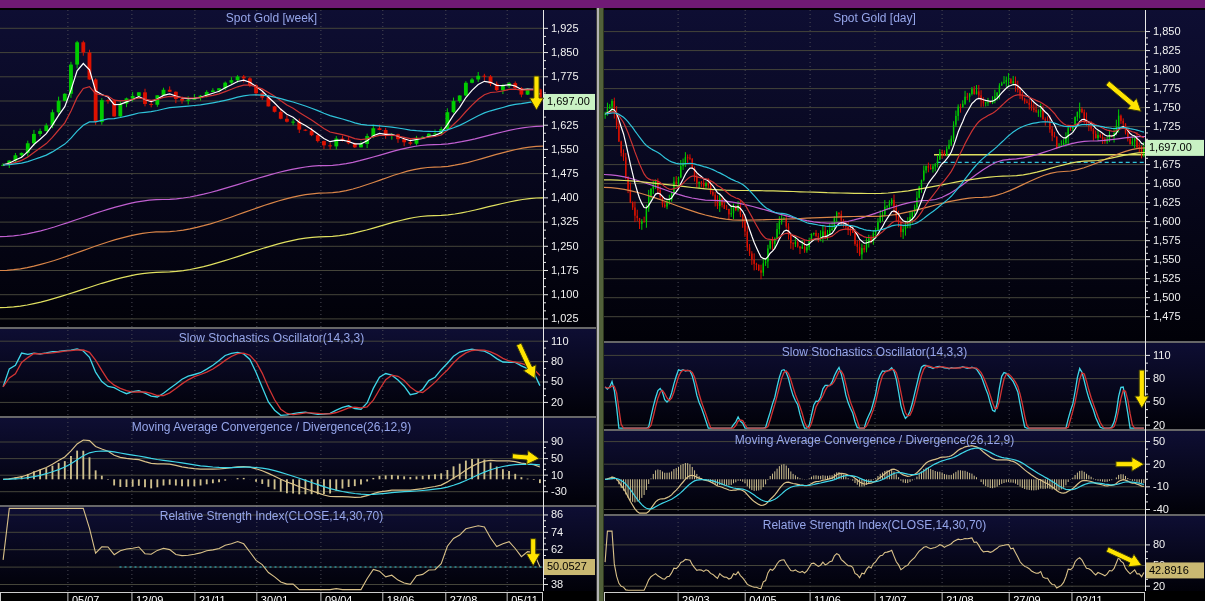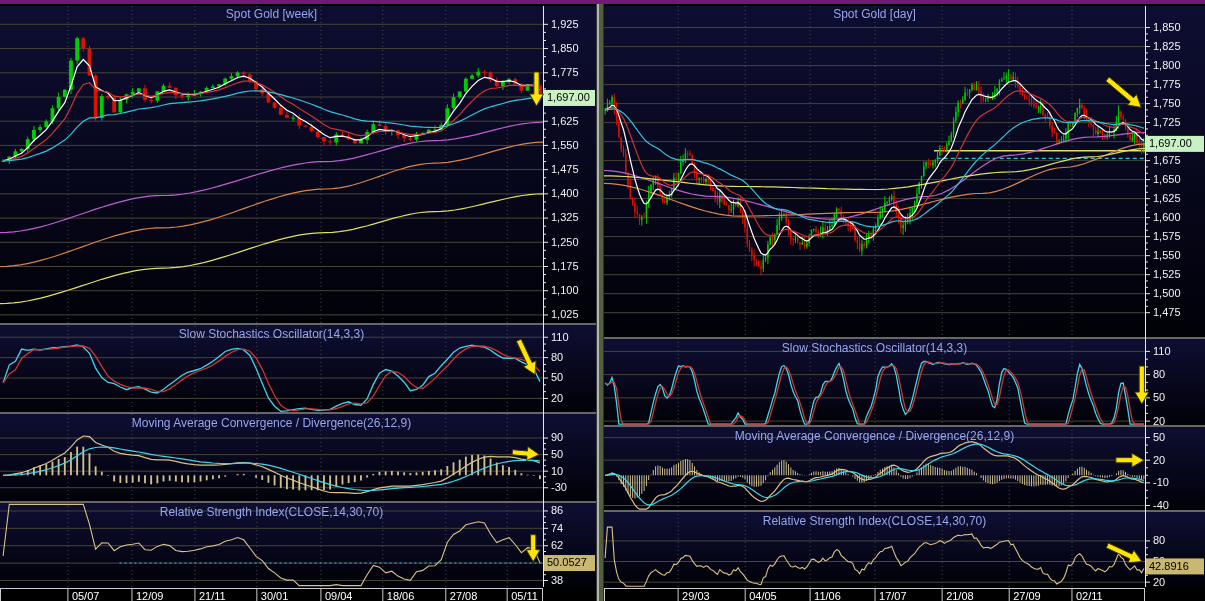--- a/index.html
+++ b/index.html
@@ -1,17 +1,17 @@
 <!DOCTYPE html>
 <html><head>
 <meta charset="utf-8">
 <style>
   html,body{margin:0;padding:0;background:#000;width:1205px;height:601px;overflow:hidden;
     font-family:"Liberation Sans","DejaVu Sans",sans-serif;}
-  .workspace{display:flex;width:1205px;height:601px;border-top:4px solid #701a75;box-sizing:border-box;}
+  .workspace{display:flex;width:1205px;height:601px;border-top:8px solid #701a75;box-sizing:border-box;}
   .panel{position:relative;height:601px;overflow:hidden;}
   #panel-0{width:596px;}
   #panel-1{width:601px;}
   .frame-divider{width:8px;height:601px;display:flex;}
   .frame-gray{width:3px;background:#b3b3b3;border-left:1px solid #3a3a3a;box-sizing:border-box;}
   .frame-olive{width:5px;background:#51603a;border-right:1px solid #2e371e;box-sizing:border-box;}
   svg text{font-family:"Liberation Sans","DejaVu Sans",sans-serif;}
 </style>
 </head>
 <body>

